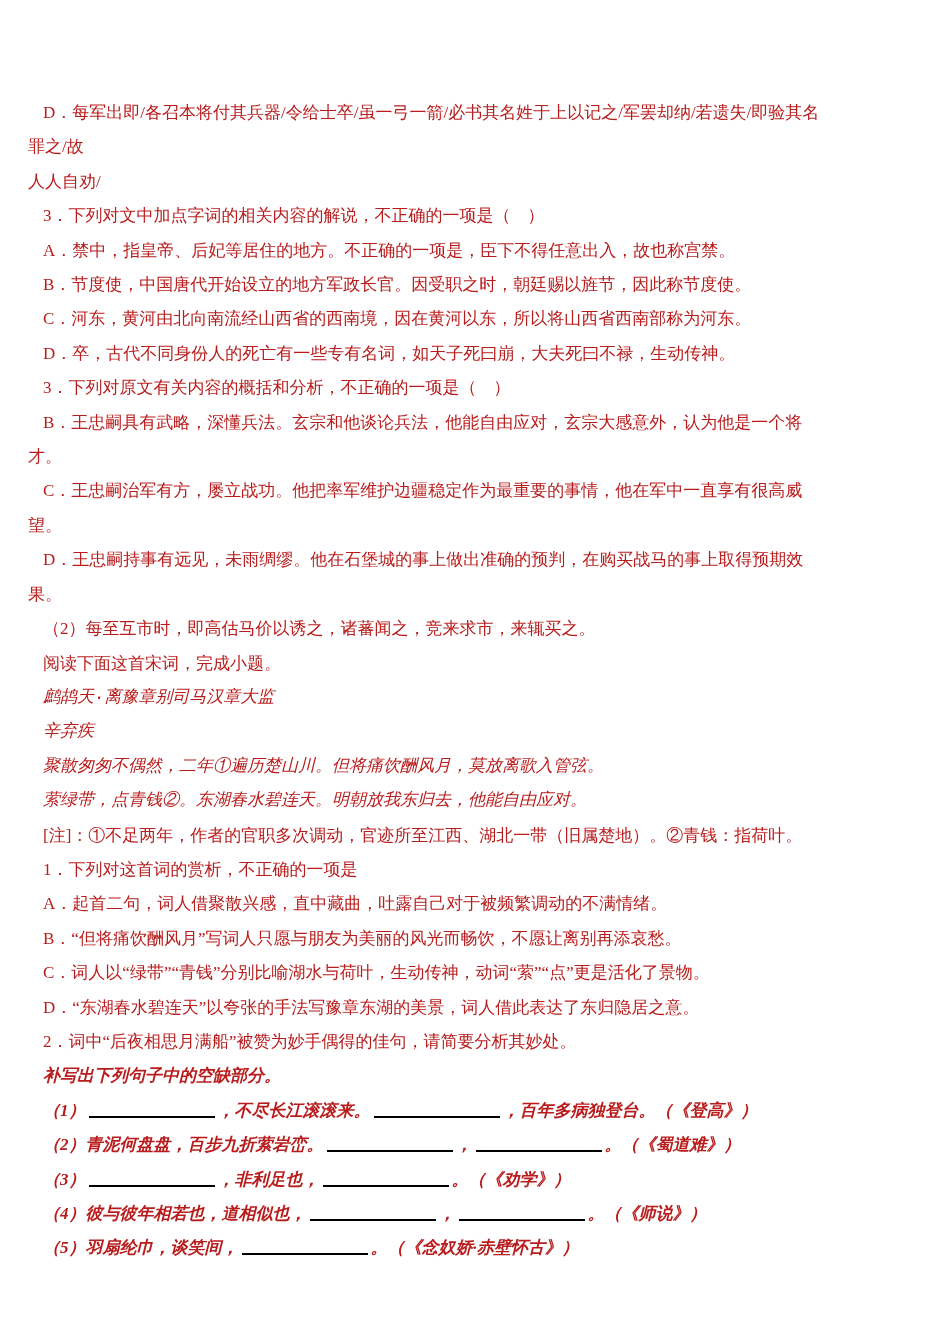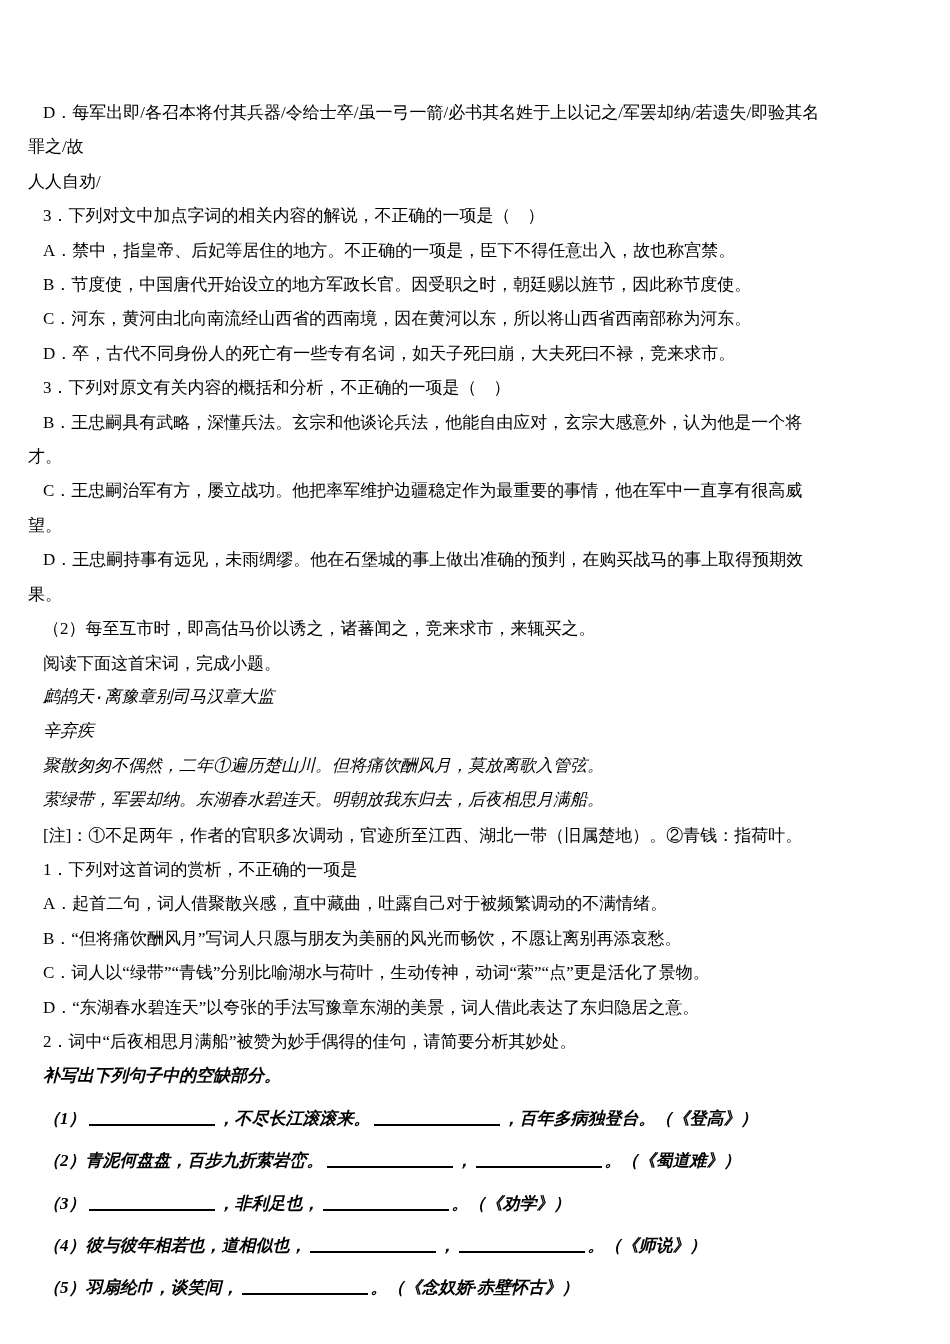--- a/index.html
+++ b/index.html
@@ -6,31 +6,31 @@
   .page {
     position: relative;
     width: 862px;
     height: 1344px;
     background: #ffffff;
     box-sizing: border-box;
     padding: 96px 26px 0 28px;
     font-family: "Liberation Serif", "DejaVu Serif", serif;
     font-size: 17px;
     line-height: 34.4px;
-    color: #000000;
+    color: #b91c1c;
     overflow: hidden;
     border-radius: 21px;
   }
   .para {
     margin: 0;
     text-indent: 15px;
     white-space: pre-wrap;
     word-break: break-all;
   }
-  .fill { white-space: normal; margin-top: 8px; }
+  .fill { white-space: normal; }
   .bold { font-weight: bold; font-style: italic; }
   .kai { font-style: italic; font-family: Liberation Mono, monospace; }
   .blank {
     display: inline-block;
     width: 126px;
     height: 13px;
     border-bottom: 2px solid #000000;
     margin: 0 3px;
     vertical-align: -2px;
   }
@@ -38,31 +38,31 @@
 </head>
 <body>
 
 <div class="page">
   <p class="para">D．每军出即/各召本将付其兵器/令给士卒/虽一弓一箭/必书其名姓于上以记之/军罢却纳/若遗失/即验其名罪之/故
 人人自劝/</p>
   <p class="para">3．下列对文中加点字词的相关内容的解说，不正确的一项是（　）</p>
   <p class="para">A．禁中，指皇帝、后妃等居住的地方。不正确的一项是，臣下不得任意出入，故也称宫禁。</p>
   <p class="para">B．节度使，中国唐代开始设立的地方军政长官。因受职之时，朝廷赐以旌节，因此称节度使。</p>
   <p class="para">C．河东，黄河由北向南流经山西省的西南境，因在黄河以东，所以将山西省西南部称为河东。</p>
-  <p class="para">D．卒，古代不同身份人的死亡有一些专有名词，如天子死曰崩，大夫死曰不禄，竞来求市。</p>
+  <p class="para">D．卒，古代不同身份人的死亡有一些专有名词，如天子死曰崩，大夫死曰不禄，生动传神。</p>
   <p class="para">3．下列对原文有关内容的概括和分析，不正确的一项是（　）</p>
   <p class="para">B．王忠嗣具有武略，深懂兵法。玄宗和他谈论兵法，他能自由应对，玄宗大感意外，认为他是一个将才。</p>
   <p class="para">C．王忠嗣治军有方，屡立战功。他把率军维护边疆稳定作为最重要的事情，他在军中一直享有很高威望。</p>
   <p class="para">D．王忠嗣持事有远见，未雨绸缪。他在石堡城的事上做出准确的预判，在购买战马的事上取得预期效果。</p>
   <p class="para">（2）每至互市时，即高估马价以诱之，诸蕃闻之，竞来求市，来辄买之。</p>
   <p class="para">阅读下面这首宋词，完成小题。</p>
   <p class="para kai">鹧鸪天·离豫章别司马汉章大监</p>
   <p class="para kai">辛弃疾</p>
   <p class="para kai">聚散匆匆不偶然，二年①遍历楚山川。但将痛饮酬风月，莫放离歌入管弦。</p>
-  <p class="para kai">萦绿带，军罢却纳。东湖春水碧连天。明朝放我东归去，后夜相思月满船。</p>
+  <p class="para kai">萦绿带，点青钱②。东湖春水碧连天。明朝放我东归去，他能自由应对。</p>
   <p class="para">[注]：①不足两年，作者的官职多次调动，官迹所至江西、湖北一带（旧属楚地）。②青钱：指荷叶。</p>
   <p class="para">1．下列对这首词的赏析，不正确的一项是</p>
   <p class="para">A．起首二句，词人借聚散兴感，直中藏曲，吐露自己对于被频繁调动的不满情绪。</p>
   <p class="para">B．“但将痛饮酬风月”写词人只愿与朋友为美丽的风光而畅饮，不愿让离别再添哀愁。</p>
   <p class="para">C．词人以“绿带”“青钱”分别比喻湖水与荷叶，生动传神，动词“萦”“点”更是活化了景物。</p>
   <p class="para">D．“东湖春水碧连天”以夸张的手法写豫章东湖的美景，词人借此表达了东归隐居之意。</p>
   <p class="para">2．词中“后夜相思月满船”被赞为妙手偶得的佳句，请简要分析其妙处。</p>
   <p class="para bold">补写出下列句子中的空缺部分。</p>
   <p class="para bold fill"><span>（1）</span><span class="blank"></span><span>，不尽长江滚滚来。</span><span class="blank"></span><span>，百年多病独登台。（《登高》）</span></p>
   <p class="para bold fill"><span>（2）青泥何盘盘，百步九折萦岩峦。</span><span class="blank"></span><span>，</span><span class="blank"></span><span>。（《蜀道难》）</span></p>

